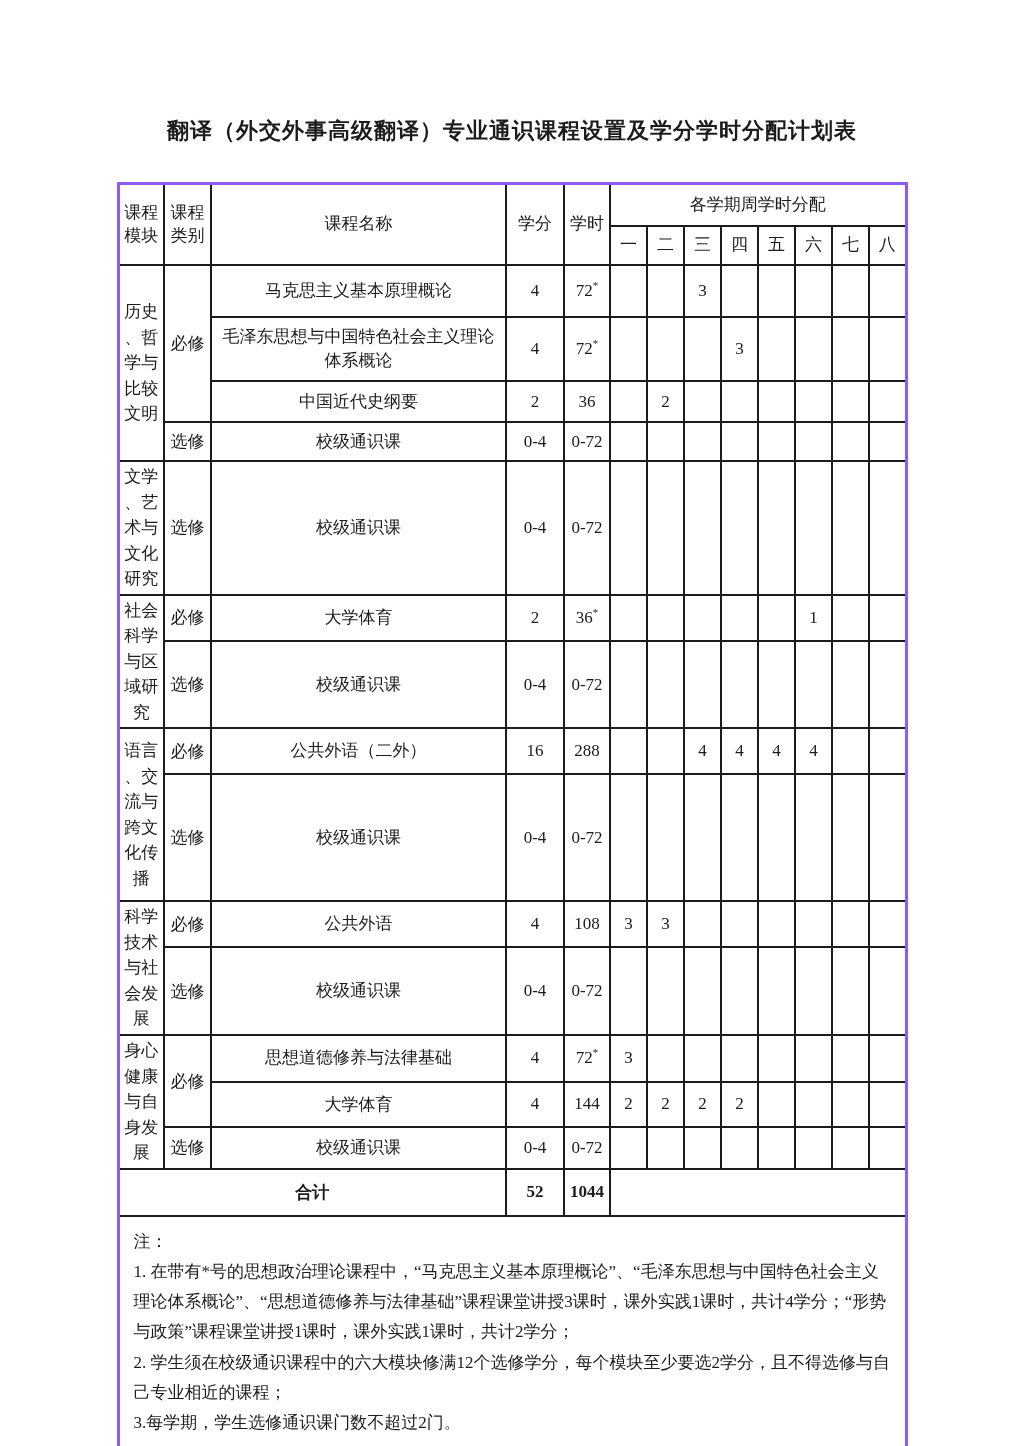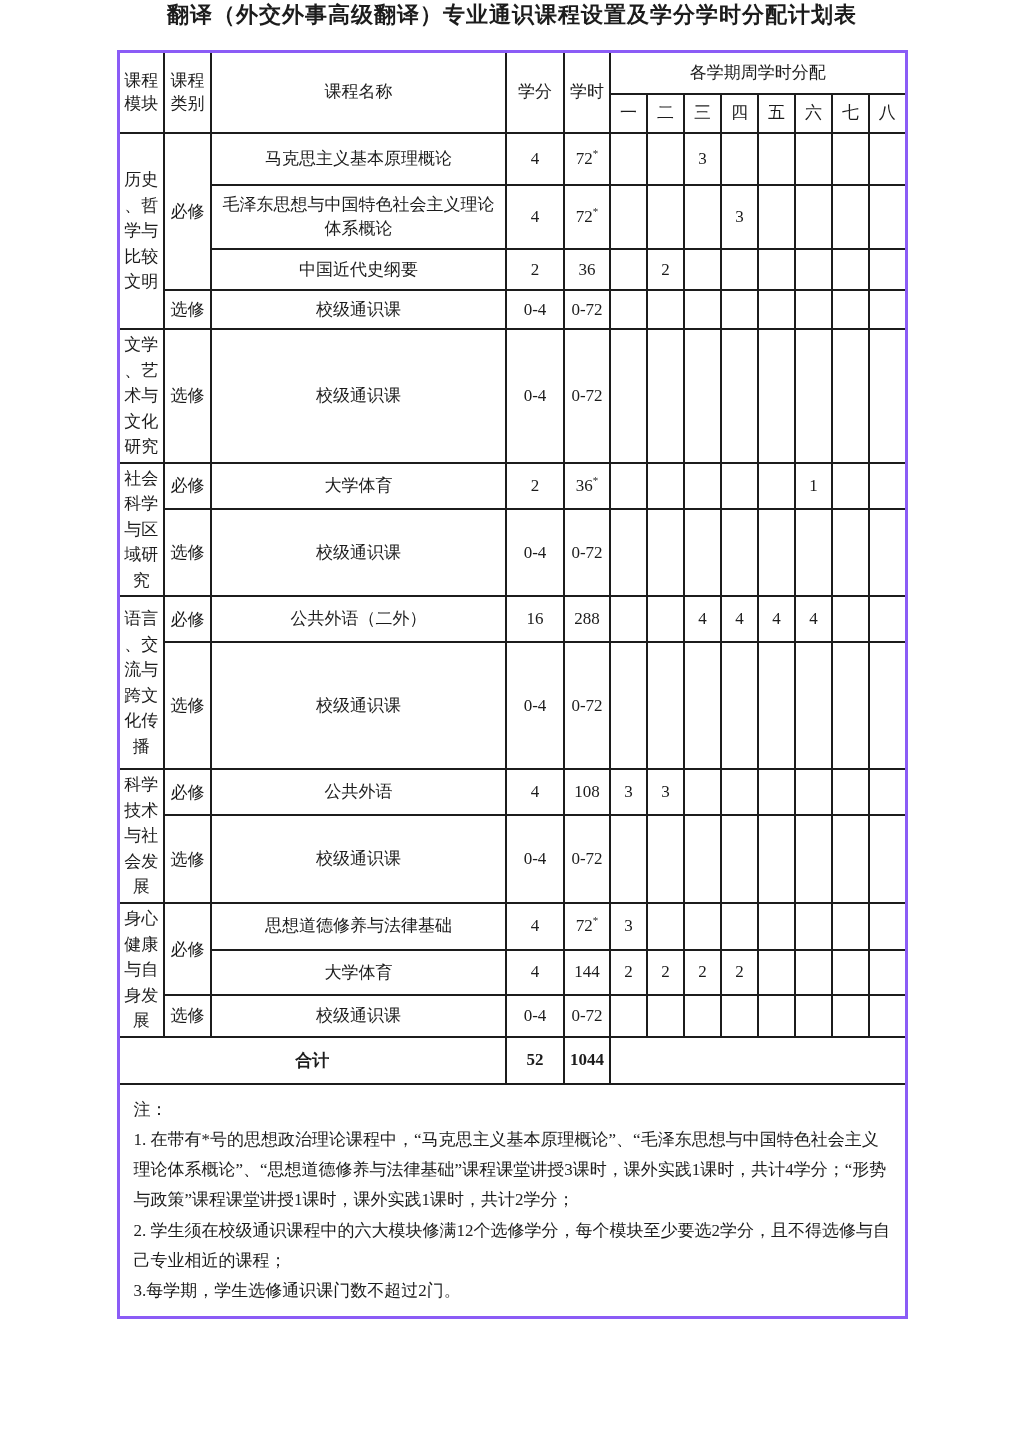--- a/index.html
+++ b/index.html
@@ -4,25 +4,26 @@
 <style>
   html,body{margin:0;padding:0;background:#ffffff;}
   body{
     width:1024px;height:1446px;
     font-family:"Liberation Serif","DejaVu Serif",serif;
     color:#1c1c1c;
     -webkit-font-smoothing:antialiased;
   }
   .page{width:1024px;height:1446px;position:relative;background:#fff;}
   .doc-title{
+    padding-top:116px;
     text-align:center;
     font-size:22px;
     font-weight:bold;
     letter-spacing:1px;
-    margin:0 0 20px 0;
+    margin:0 0 36px 0;
   }
   table.course-table{
     border-collapse:collapse;
     table-layout:fixed;
     margin:0 auto;
     width:788px;
     border:3px solid #8b5cf6;
     font-size:17px;
   }
   .course-table th,.course-table td{

